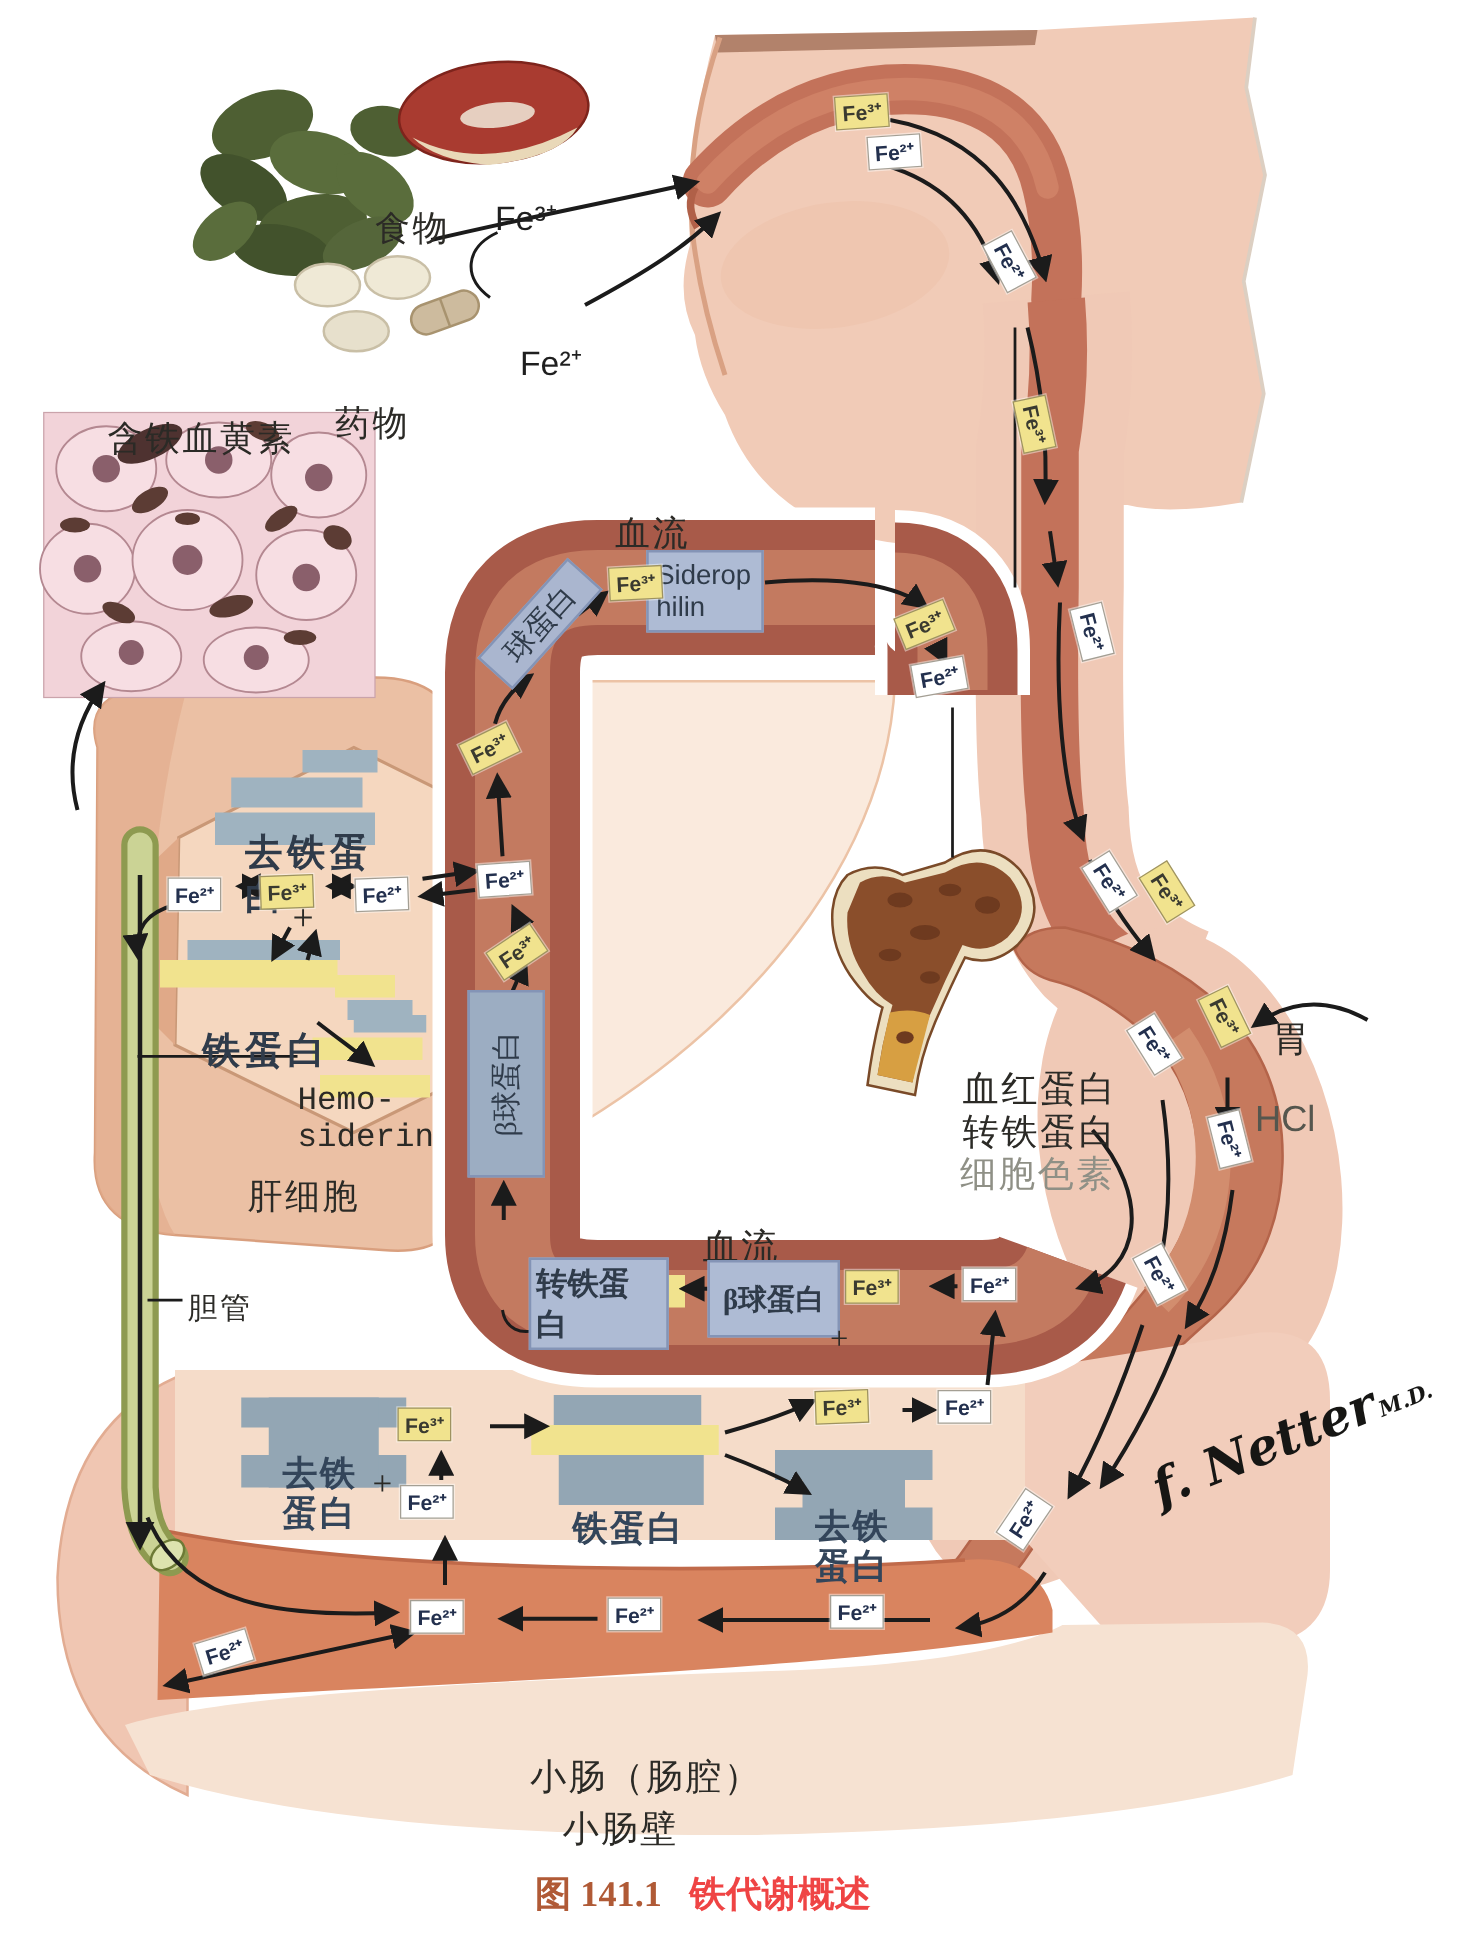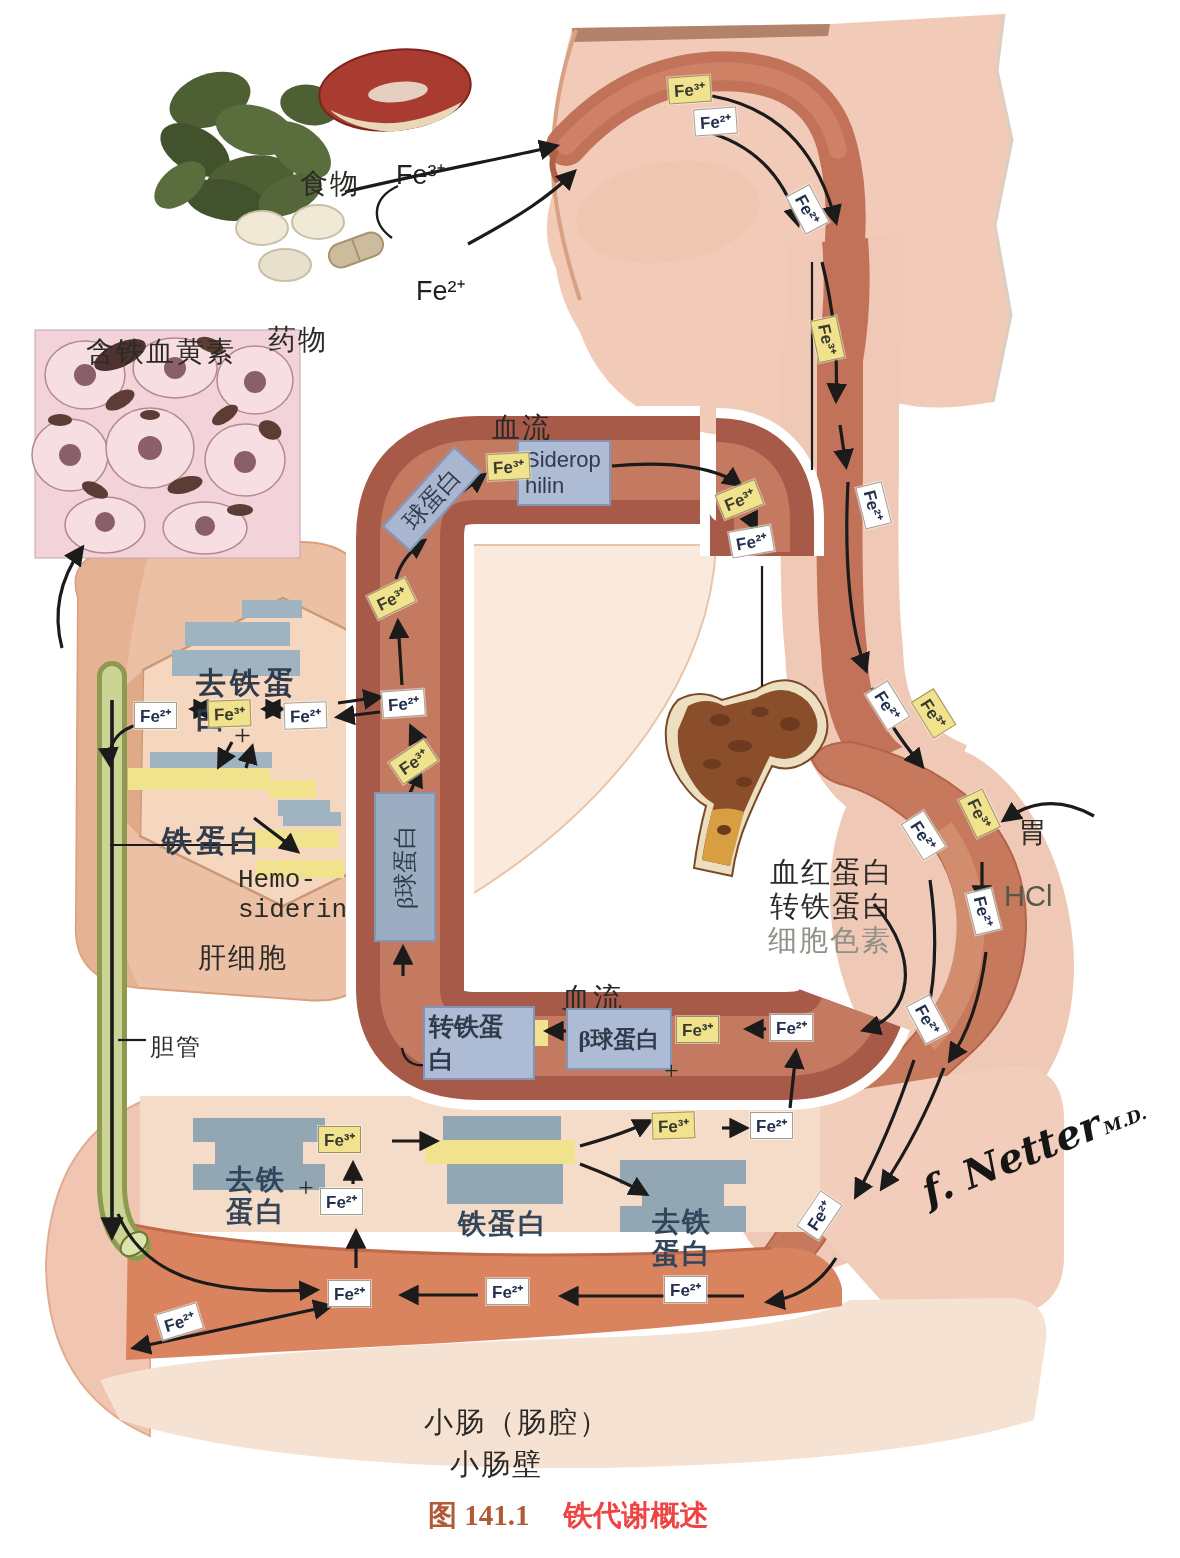--- a/index.html
+++ b/index.html
@@ -24,21 +24,21 @@
   .pbox{position:absolute;background:var(--protein-blue);border:2px solid #8494b6;
         color:#2f3b4a;display:flex;align-items:center;justify-content:center;}
   .dark-blue-txt{color:#33455a;}
   .gray-txt{color:#8f9086;}
   #globulin-top{transform:rotate(-48deg);}
   #beta-left span{transform:rotate(-90deg);white-space:nowrap;}
   #signature{position:absolute;left:915px;top:1125px;transform:rotate(-22deg);
              font-style:italic;font-family:"DejaVu Serif",serif;color:#161614;}
   #signature .sig-name{font-size:40px;font-weight:bold;}
   #signature .sig-md{font-size:17px;font-weight:bold;margin-left:2px;}
-  #caption{position:absolute;left:428px;top:1496px;display:flex;gap:34px;
+  #caption{position:absolute;left:428px;top:1496px;display:flex;gap:22px;
            font-weight:bold;font-size:29px;}
   #caption .figno{color:var(--caption-red);}
   #caption .figtitle{color:#ef4444;}
 </style>
 </head>
 <body>
 
 <div id="stage">
 
   <svg id="art" width="1180" height="1558" viewBox="0 0 1180 1558">

